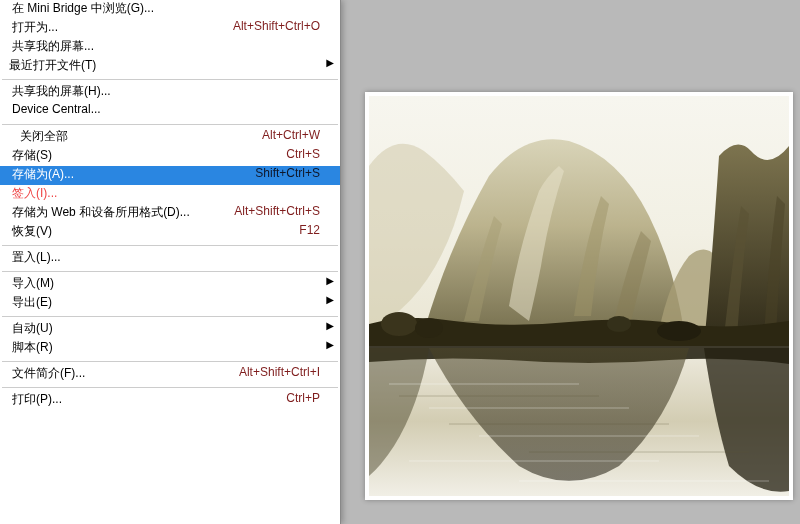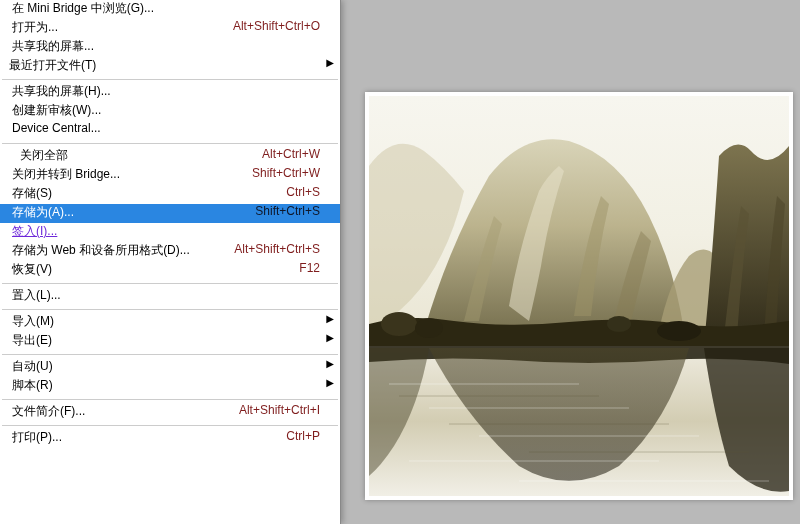--- a/index.html
+++ b/index.html
@@ -50,22 +50,21 @@
   }
   .menu-item.highlight {
     background: #2a86e1;
     color: #fff;
   }
   .menu-item.highlight .shortcut {
     color: #0f172a;
   }
   .menu-item.disabled .label,
   .menu-item.disabled .shortcut {
-    color: #6d28d9;
-    text-decoration: underline;
+    color: #ef4444;
   }
   .separator {
     height: 1px;
     background: #ccc;
     margin: 3px 2px;
   }
   .canvas-area {
     flex: 1;
     background: #b9b9b9;
     position: relative;
@@ -108,35 +107,27 @@
         <span class="label">最近打开文件(T)</span>
         <span class="shortcut"></span>
         <span class="submenu-arrow">▶</span>
       </div>
       <div class="separator"></div>
       <div class="menu-item" style="position: relative;">
         <span class="label">共享我的屏幕(H)...</span>
         <span class="shortcut"></span>
       </div>
       <div class="menu-item" style="position: relative;">
-        <span class="label">创建新审核(W)...</span>
-        <span class="shortcut"></span>
-      </div>
-      <div class="menu-item" style="position: relative;">
         <span class="label">Device Central...</span>
         <span class="shortcut"></span>
       </div>
       <div class="separator"></div>
       <div class="menu-item" style="position: relative; padding-left: 20px;">
         <span class="label">关闭全部</span>
         <span class="shortcut">Alt+Ctrl+W</span>
-      </div>
-      <div class="menu-item" style="position: relative;">
-        <span class="label">关闭并转到 Bridge...</span>
-        <span class="shortcut">Shift+Ctrl+W</span>
       </div>
       <div class="menu-item" style="position: relative;">
         <span class="label">存储(S)</span>
         <span class="shortcut">Ctrl+S</span>
       </div>
       <div class="menu-item highlight" style="position: relative;">
         <span class="label">存储为(A)...</span>
         <span class="shortcut">Shift+Ctrl+S</span>
       </div>
       <div class="menu-item disabled" style="position: relative;">

